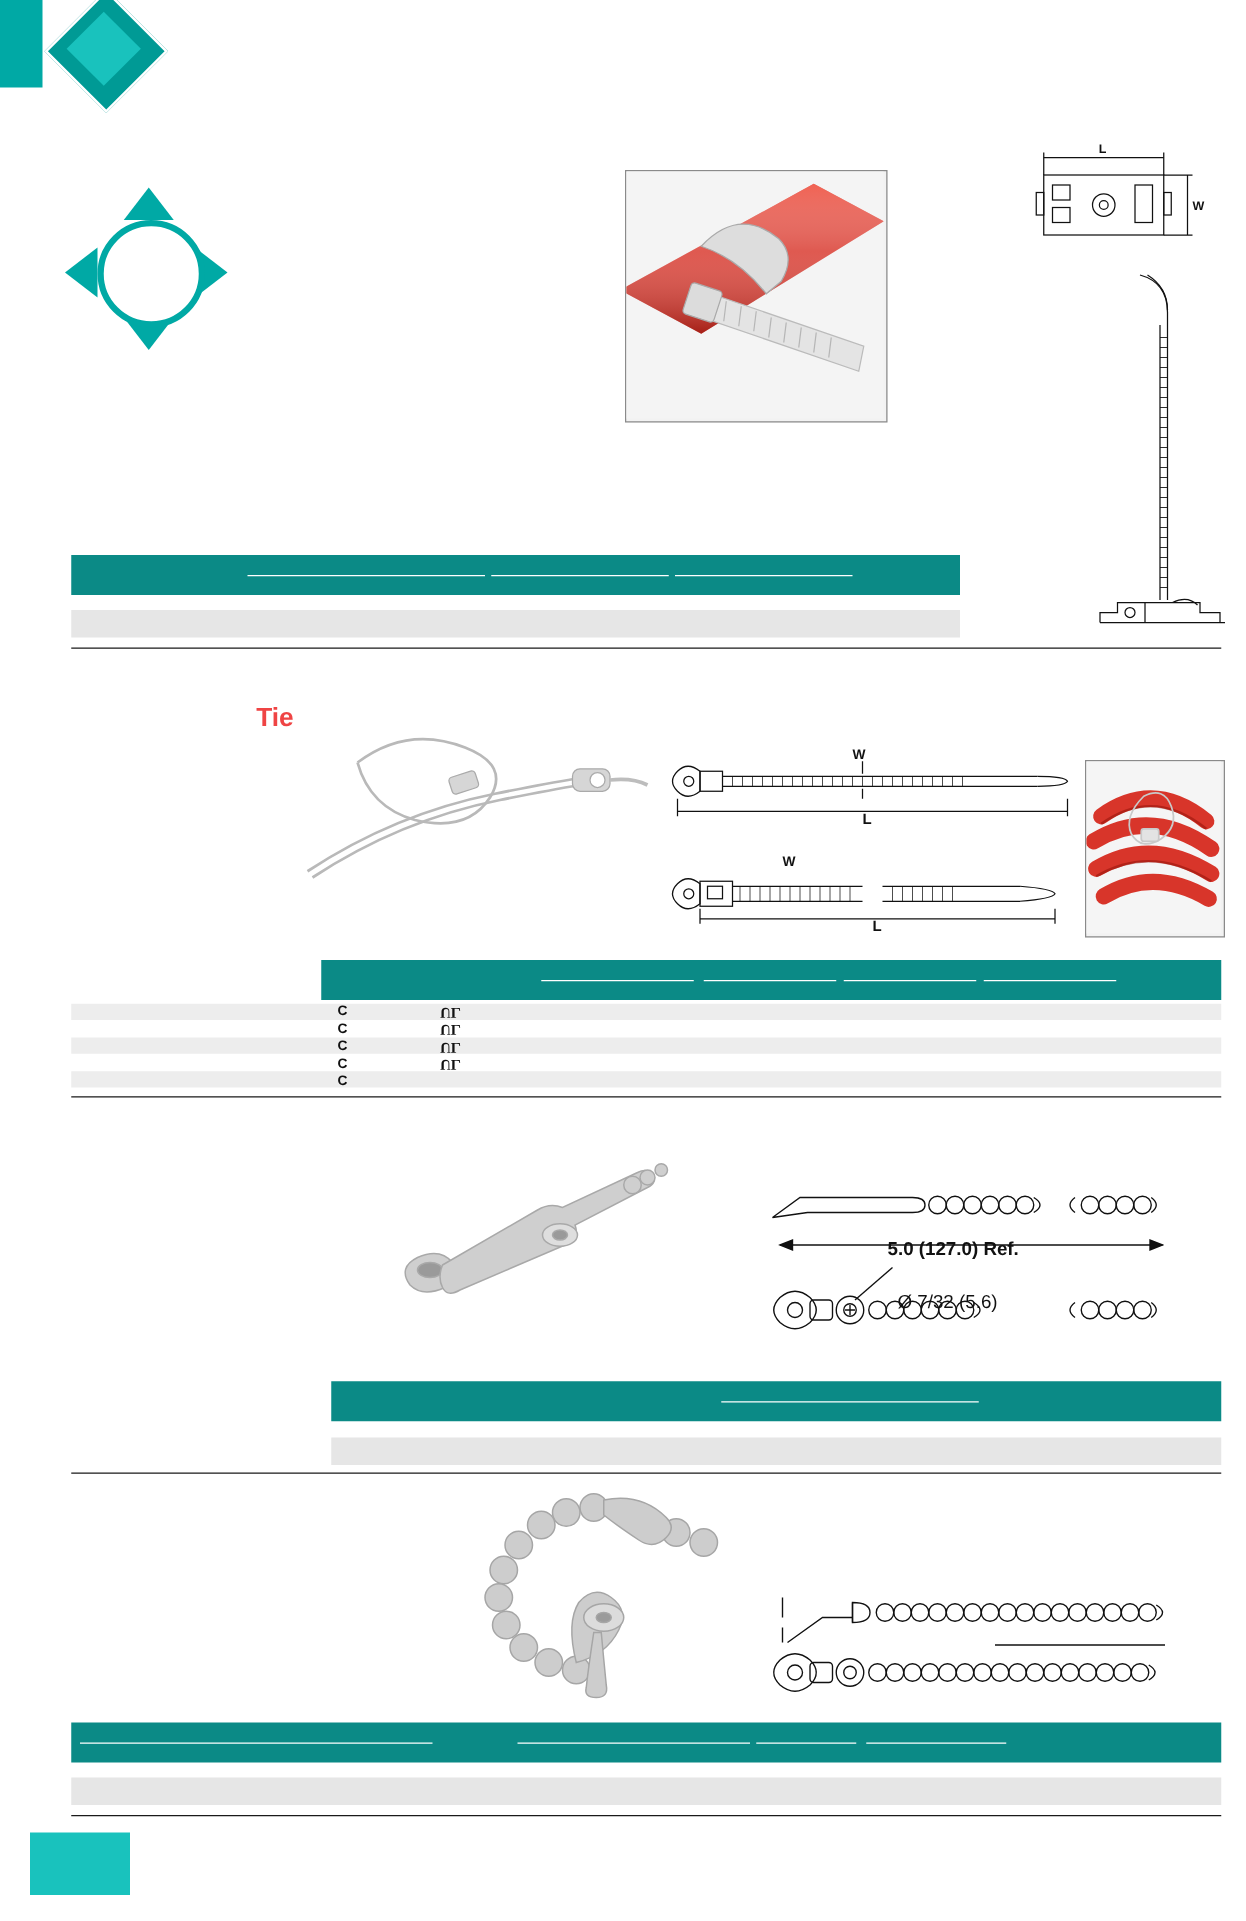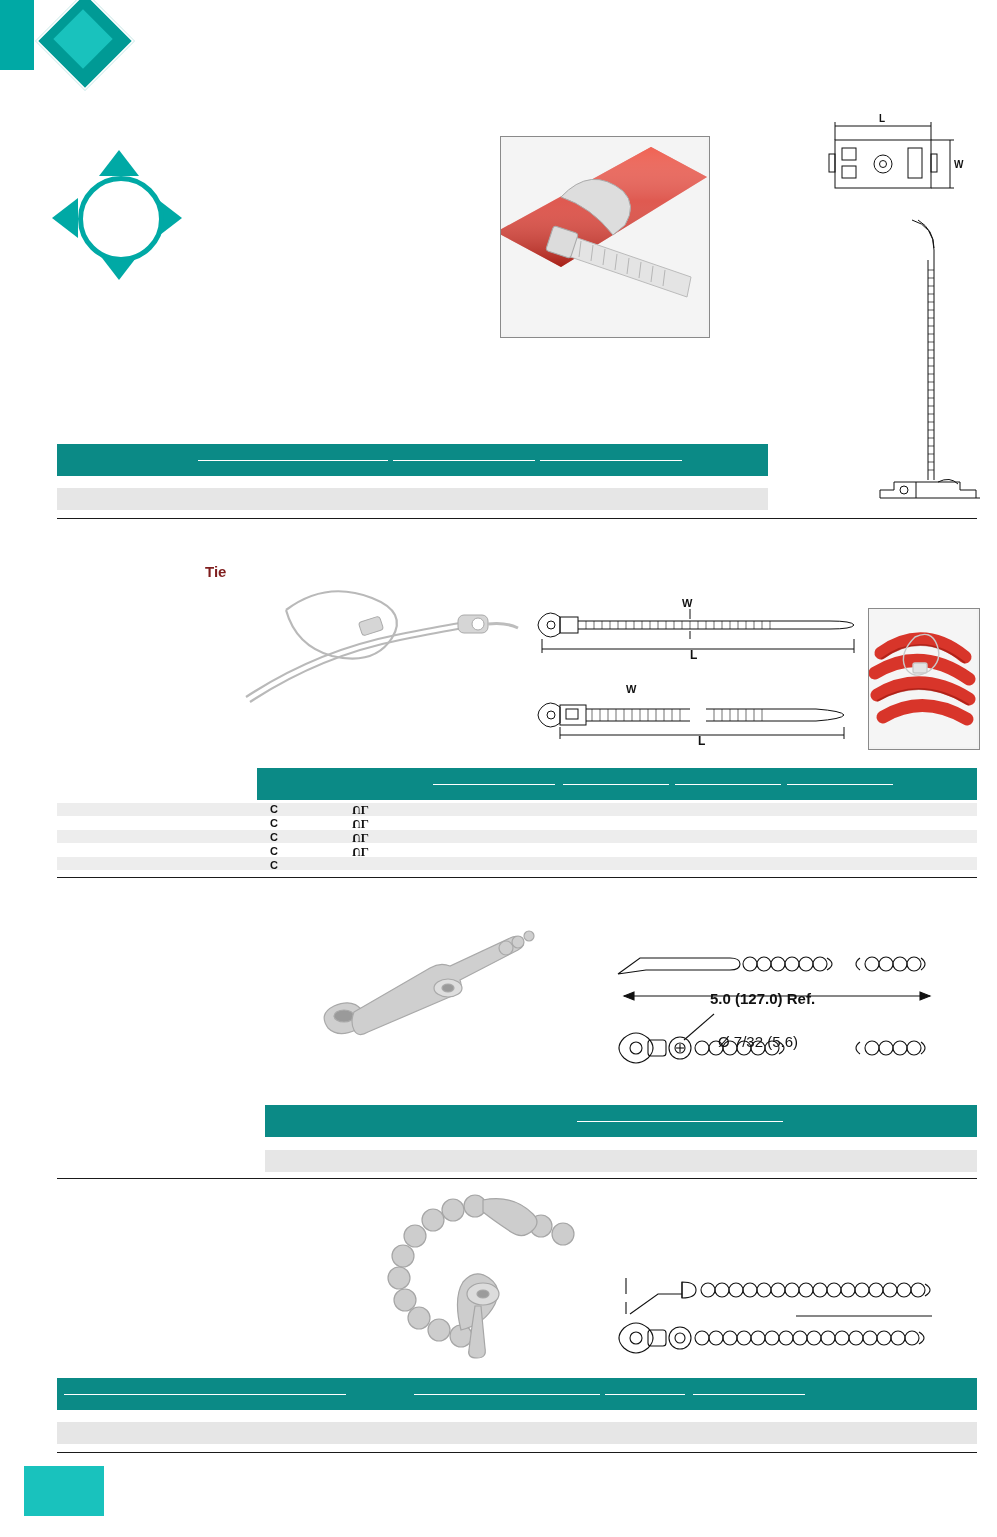--- a/index.html
+++ b/index.html
@@ -38,21 +38,21 @@
   
   .teal-bar{
     position:absolute;background:#0b8a86;height:32px;
   }
   .teal-bar .hdr-underline{
     position:absolute;top:16px;height:1px;background:#ffffff;
   }
   .grey-bar{position:absolute;background:#e6e6e6;height:22px;}
   .rule{position:absolute;height:1px;background:#1a1a1a;}
 
-  .label-bold{position:absolute;font-weight:bold;font-size:15px;color:#7f1d1d;}
+  .label-bold{position:absolute;font-weight:bold;font-size:21px;color:#ef4444;}
 
   
   .photo{position:absolute;border:1px solid #8a8a8a;background:#f2f2f2;overflow:hidden;}
   .drawbox{position:absolute;overflow:visible;}
 
   
   .row-alt{position:absolute;height:13px;background:#ededed;left:57px;width:920px;}
   .cellC{position:absolute;font-size:11px;font-weight:bold;color:#111;}
   .ul-mark{position:absolute;font-size:12px;font-weight:bold;color:#111;
     font-family:"Liberation Serif", serif;transform:scaleY(-1);}

